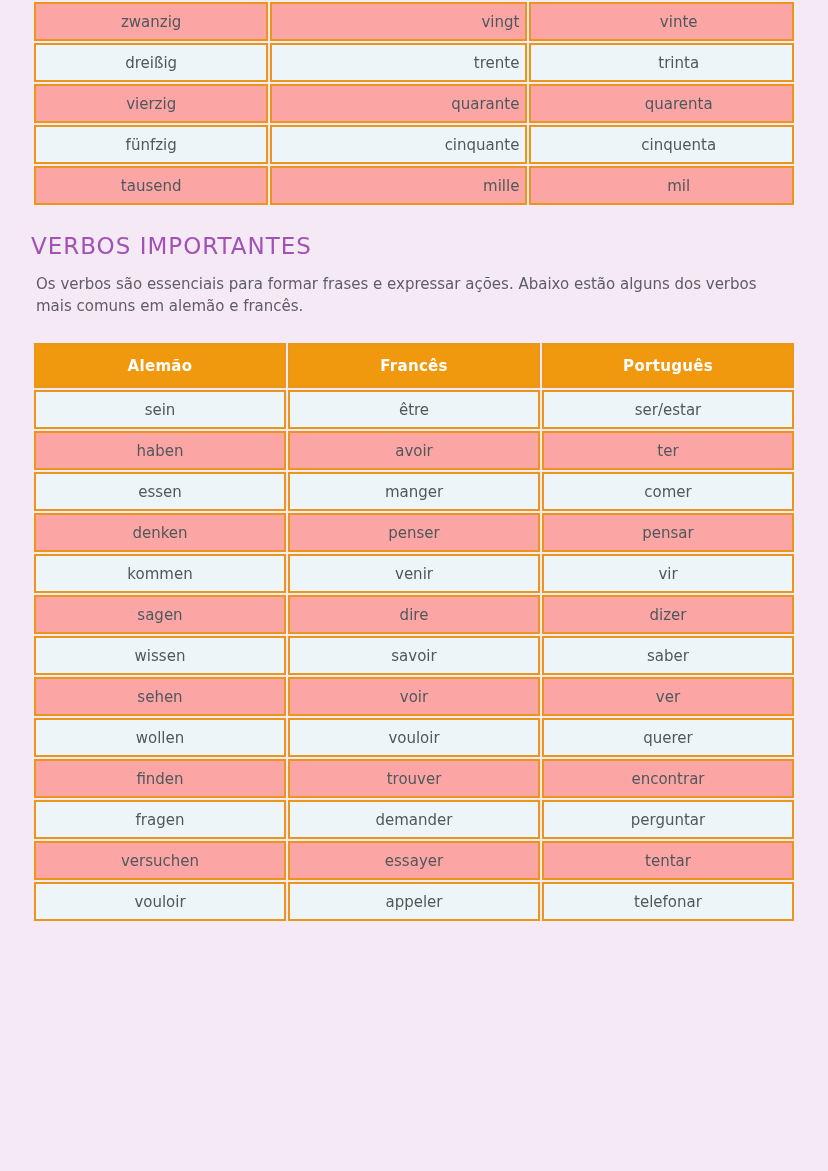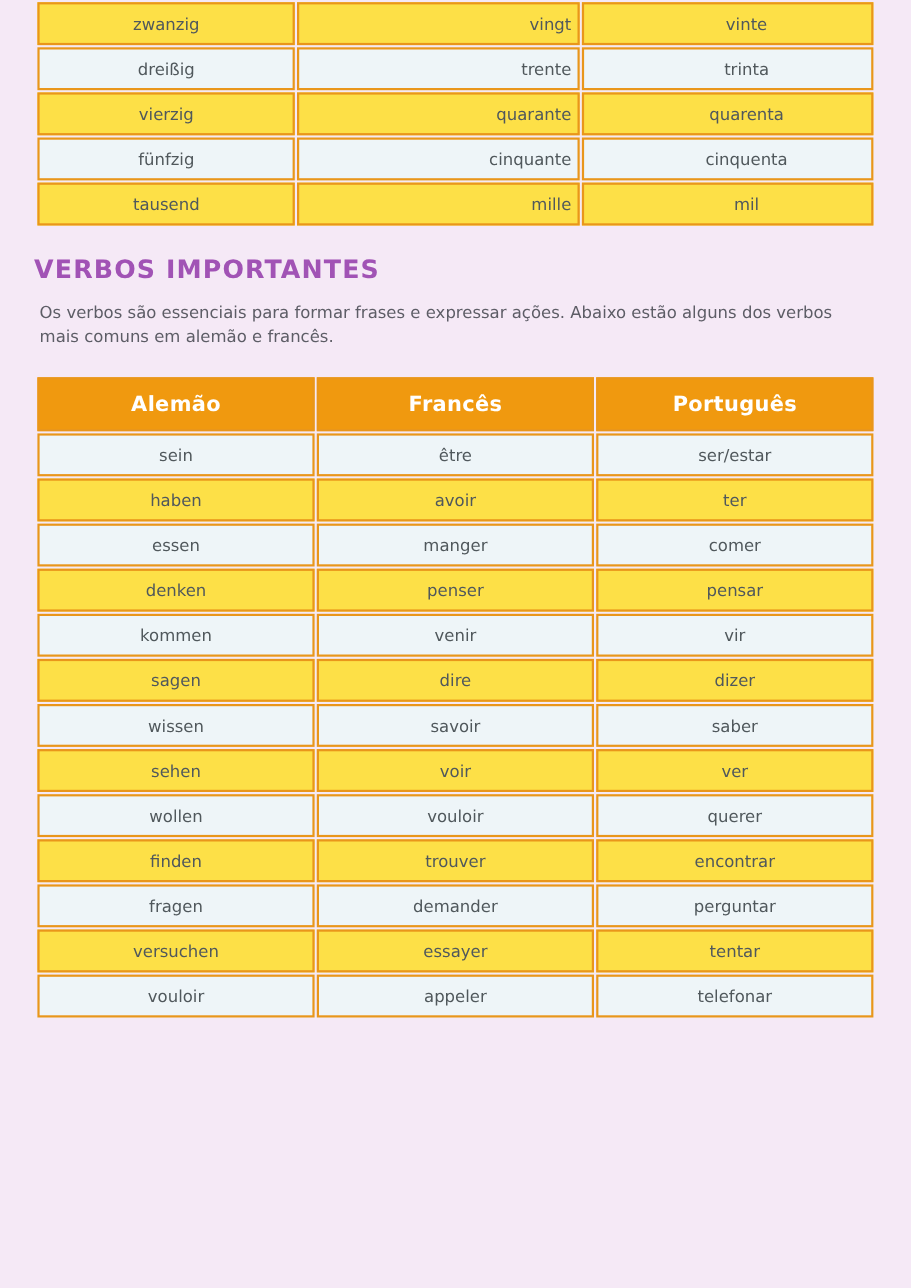--- a/index.html
+++ b/index.html
@@ -24,45 +24,45 @@
     border-spacing: 2px;
     table-layout: fixed;
   }
   table.tbl td, table.tbl th {
     border: 2px solid #e9961b;
     text-align: center;
     vertical-align: middle;
     font-size: 15px;
     color: #50585c;
     padding: 9px 6px 8px 6px;
-    background: #fde047;
+    background: #fca5a5;
     overflow: hidden;
   }
   
   table.numbers { margin-top: 0; }
   table.numbers tbody tr:nth-child(even) td { background: #eef5f8; }
   table.numbers td.c1 { width: 31%; }
   table.numbers td.c2 { width: 34%; text-align: right; }
   table.numbers td.c3 { width: 35%; padding-left: 40px; }
   
   table.verbs { margin-top: 24px; }
   table.verbs thead th {
     background: #f0990f;
     border-color: #e9961b;
     color: #ffffff;
     font-weight: bold;
-    font-size: 19px;
+    font-size: 15px;
     padding: 12px 6px 11px 6px;
     letter-spacing: 0.3px;
   }
   table.verbs tbody tr:nth-child(odd) td { background: #eef5f8; }
   h2.section-title {
     margin: 26px 0 0 31px;
     font-size: 23px;
-    font-weight: bold;
+    font-weight: normal;
     color: #a153b5;
     letter-spacing: 1px;
   }
   p.section-intro {
     margin: 14px 0 0 36px;
     width: 746px;
     font-size: 15px;
     line-height: 22px;
     color: #5d5d66;
   }

